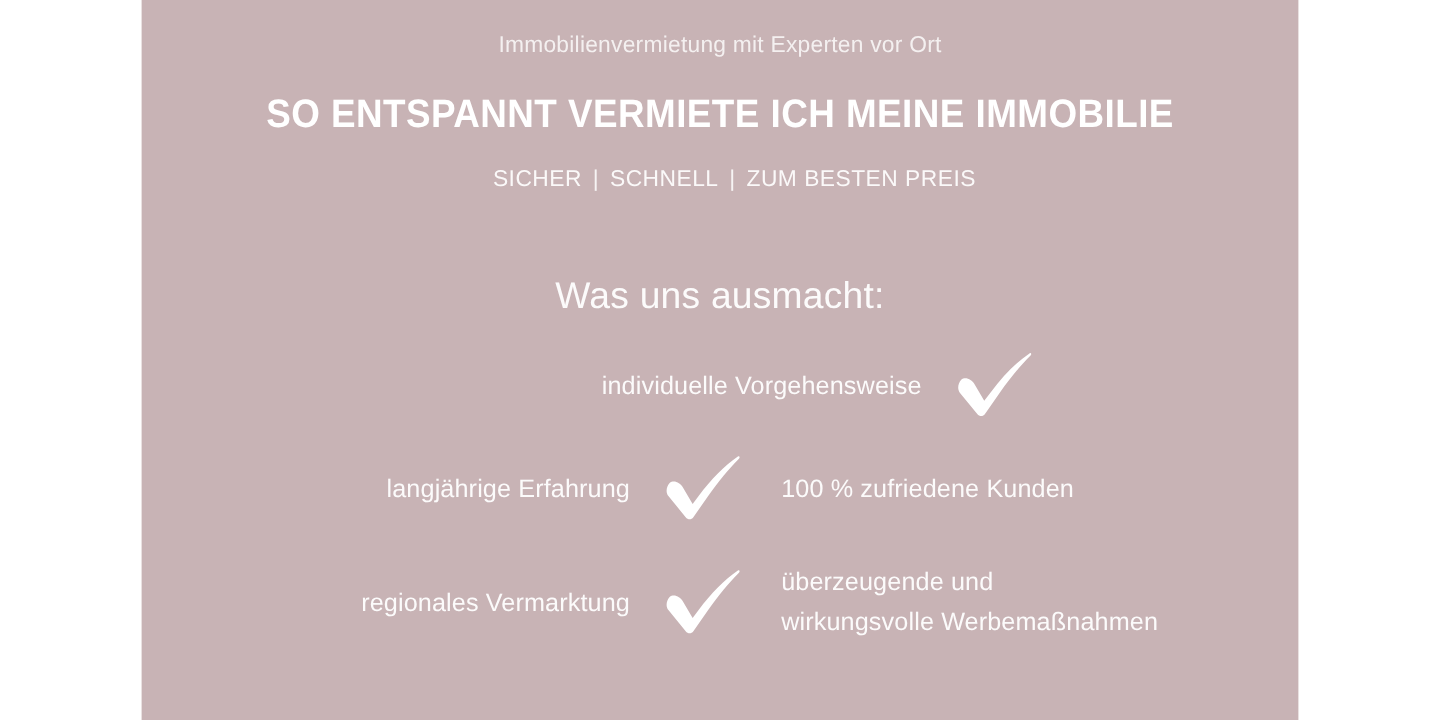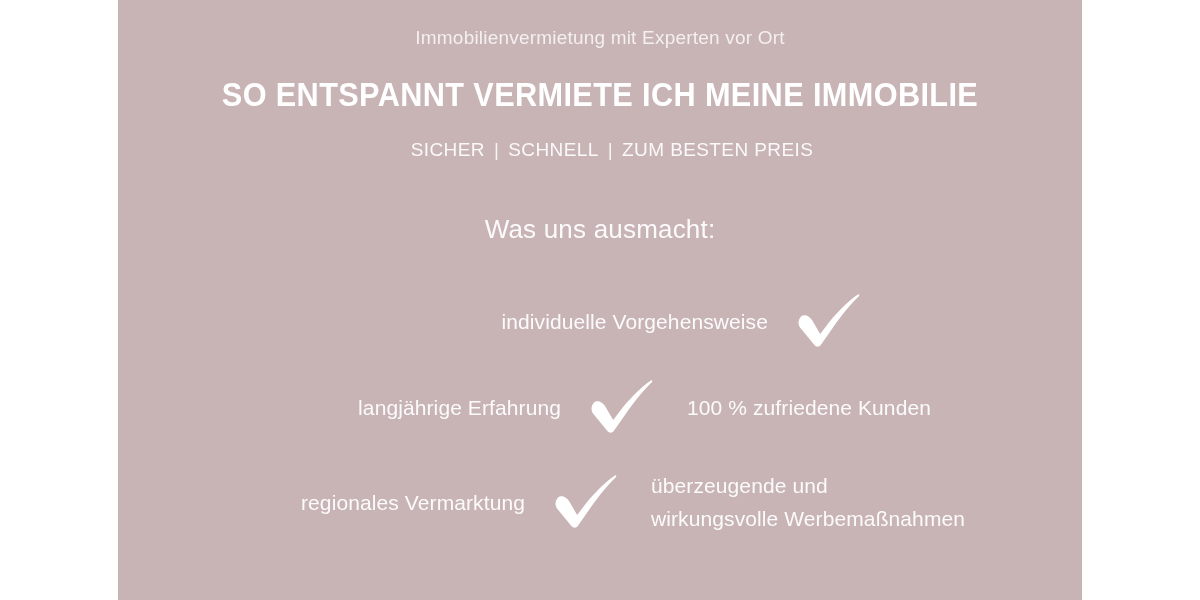--- a/index.html
+++ b/index.html
@@ -83,25 +83,25 @@
   .tagline .sep {
     display: inline-block;
     padding: 0 9px;
     color: rgba(255,255,255,0.85);
   }
 
   
   .section-heading {
     position: absolute;
     left: 0;
-    top: 212px;
-    width: 964px;
-    text-align: center;
-    font-family: "Liberation Sans", sans-serif;
-    font-size: 26px;
+    top: 230px;
+    width: 964px;
+    text-align: center;
+    font-family: "Liberation Sans", sans-serif;
+    font-size: 31px;
     font-weight: 400;
     letter-spacing: 0.2px;
     color: rgba(255,255,255,0.95);
     line-height: 34px;
     white-space: nowrap;
   }
 
   
   .features {
     position: absolute;
@@ -111,21 +111,21 @@
   }
 
   .feature-row {
     position: relative;
     display: flex;
     align-items: center;
     justify-content: center;
     width: 964px;
   }
   .feature-row.row-1 { height: 86px; margin-left: 33px; }
-  .feature-row.row-2 { height: 86px; margin-left: 36px; }
+  .feature-row.row-2 { height: 86px; }
   .feature-row.row-3 { height: 104px; }
 
   .feat-left {
     width: 390px;
     padding-right: 12px;
     box-sizing: border-box;
     text-align: right;
     font-family: "Liberation Sans", sans-serif;
     font-size: 21px;
     font-weight: 400;

